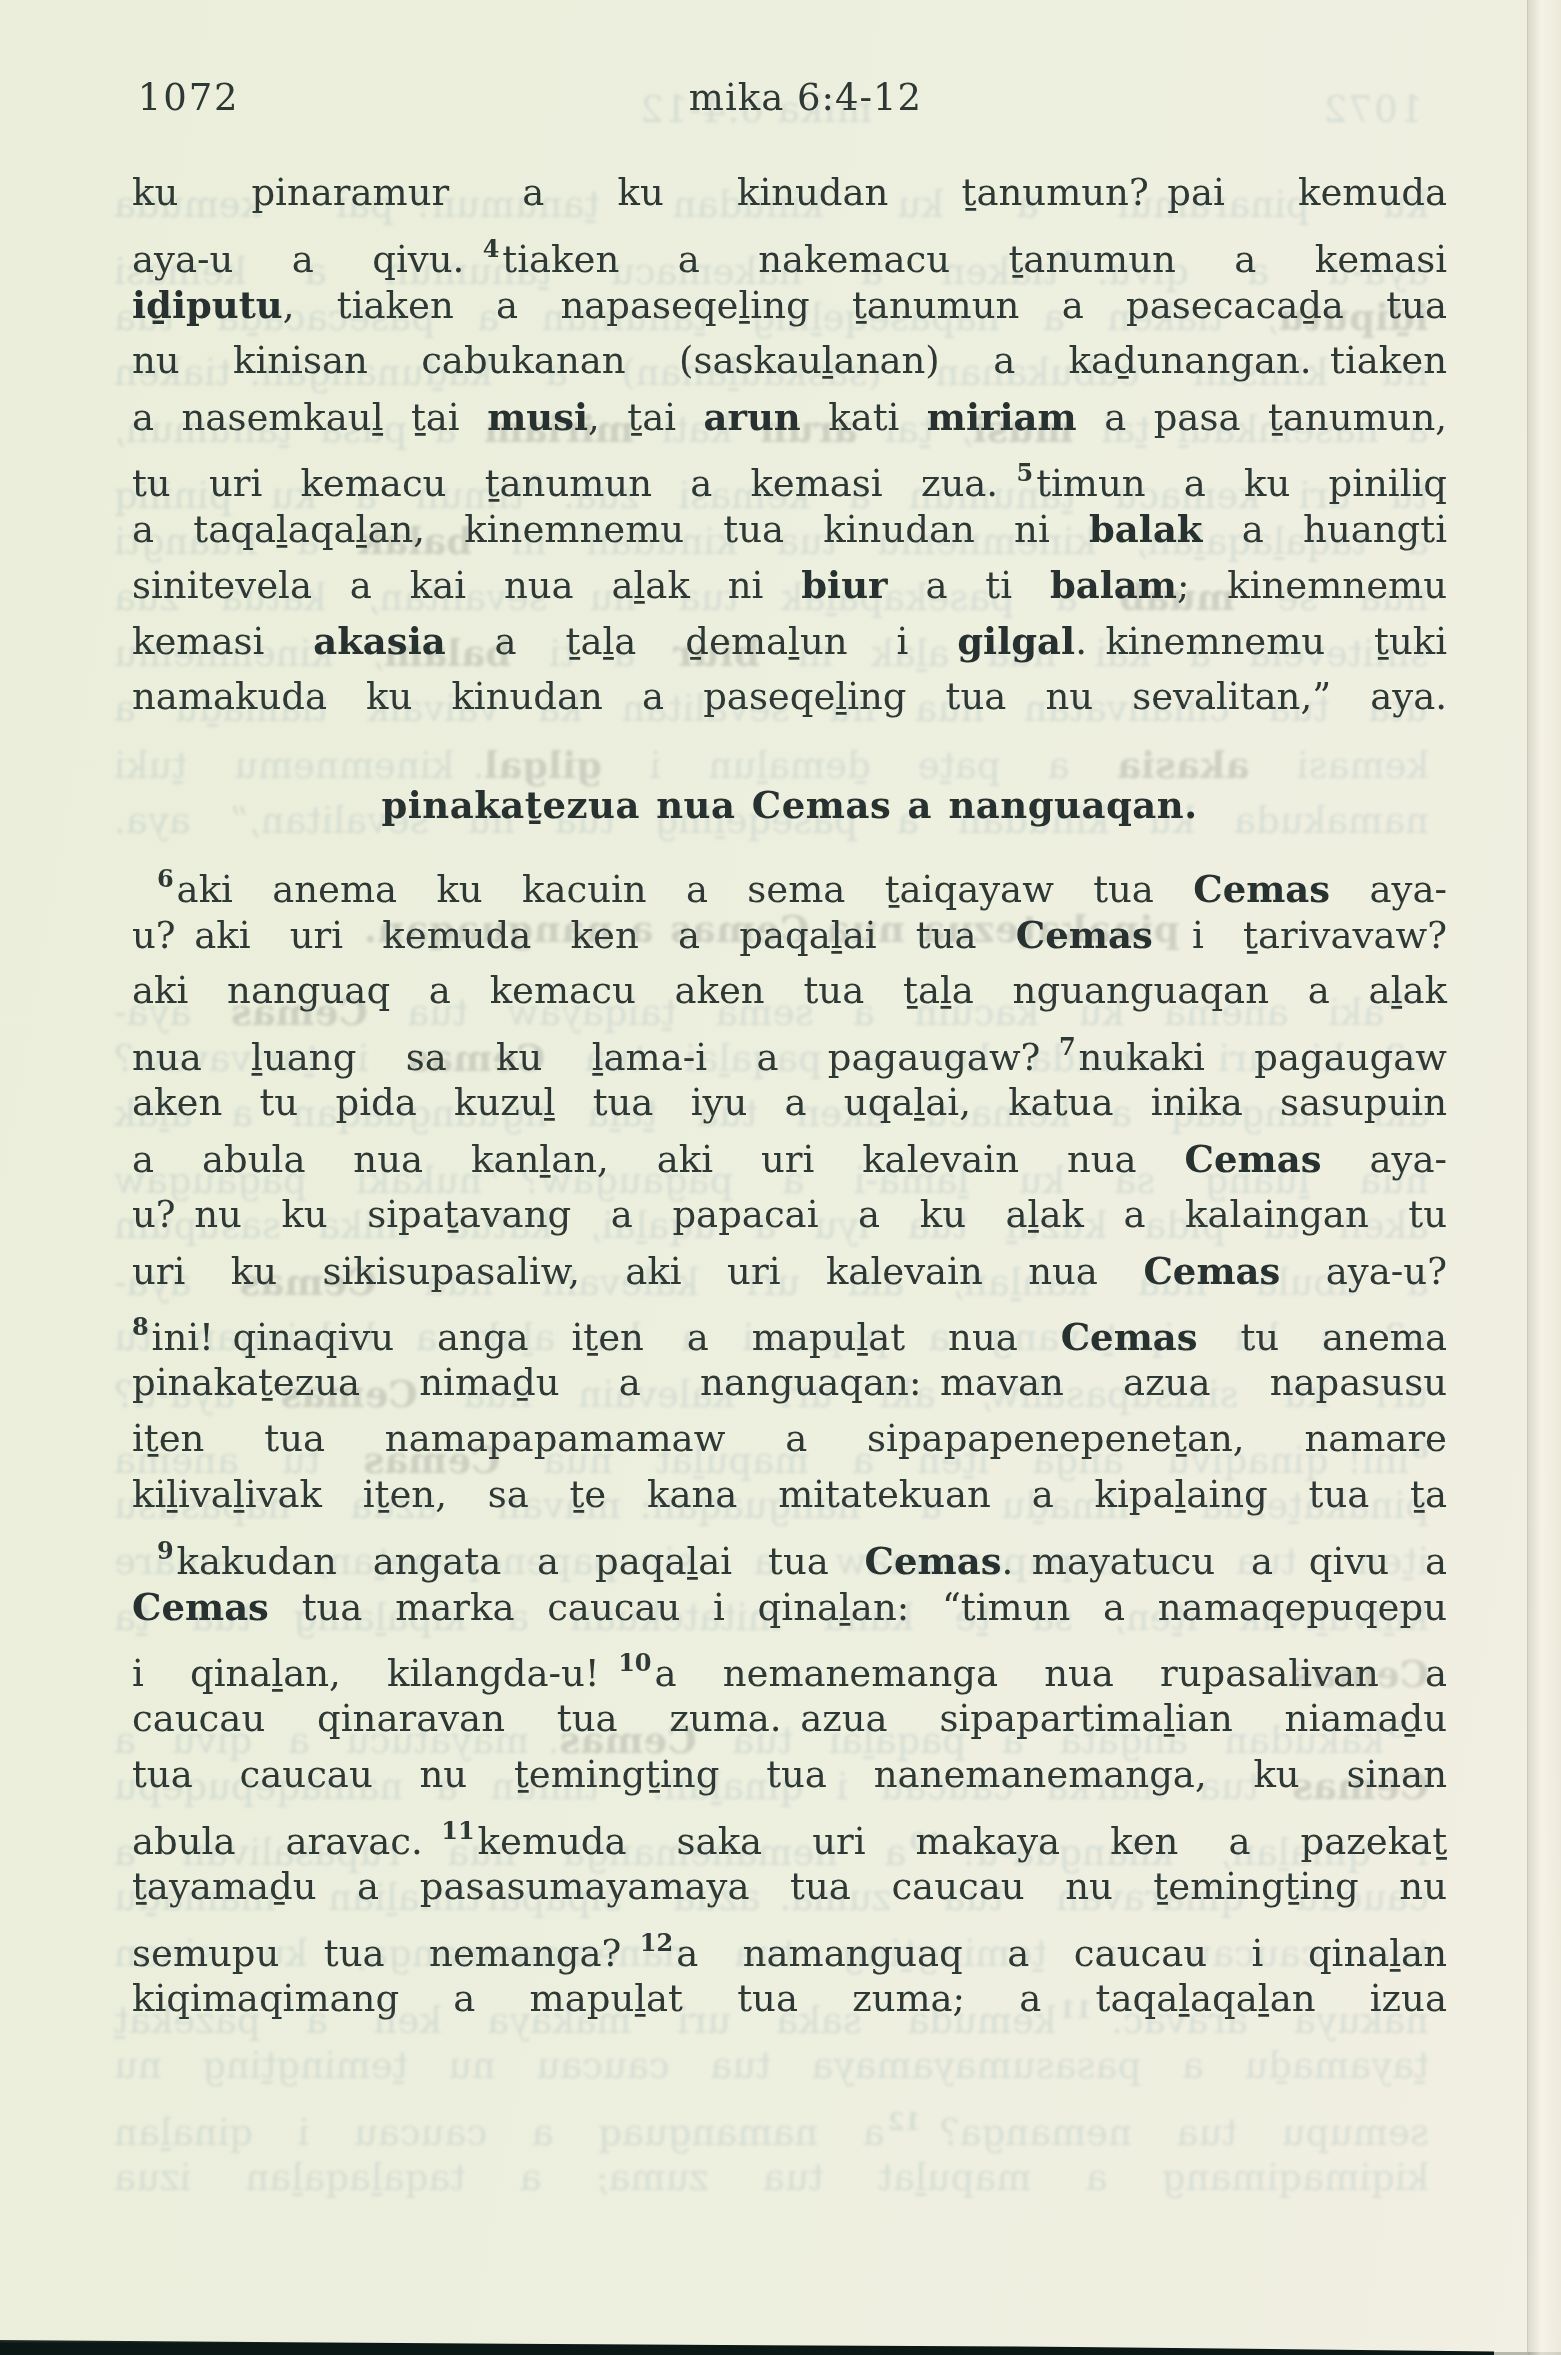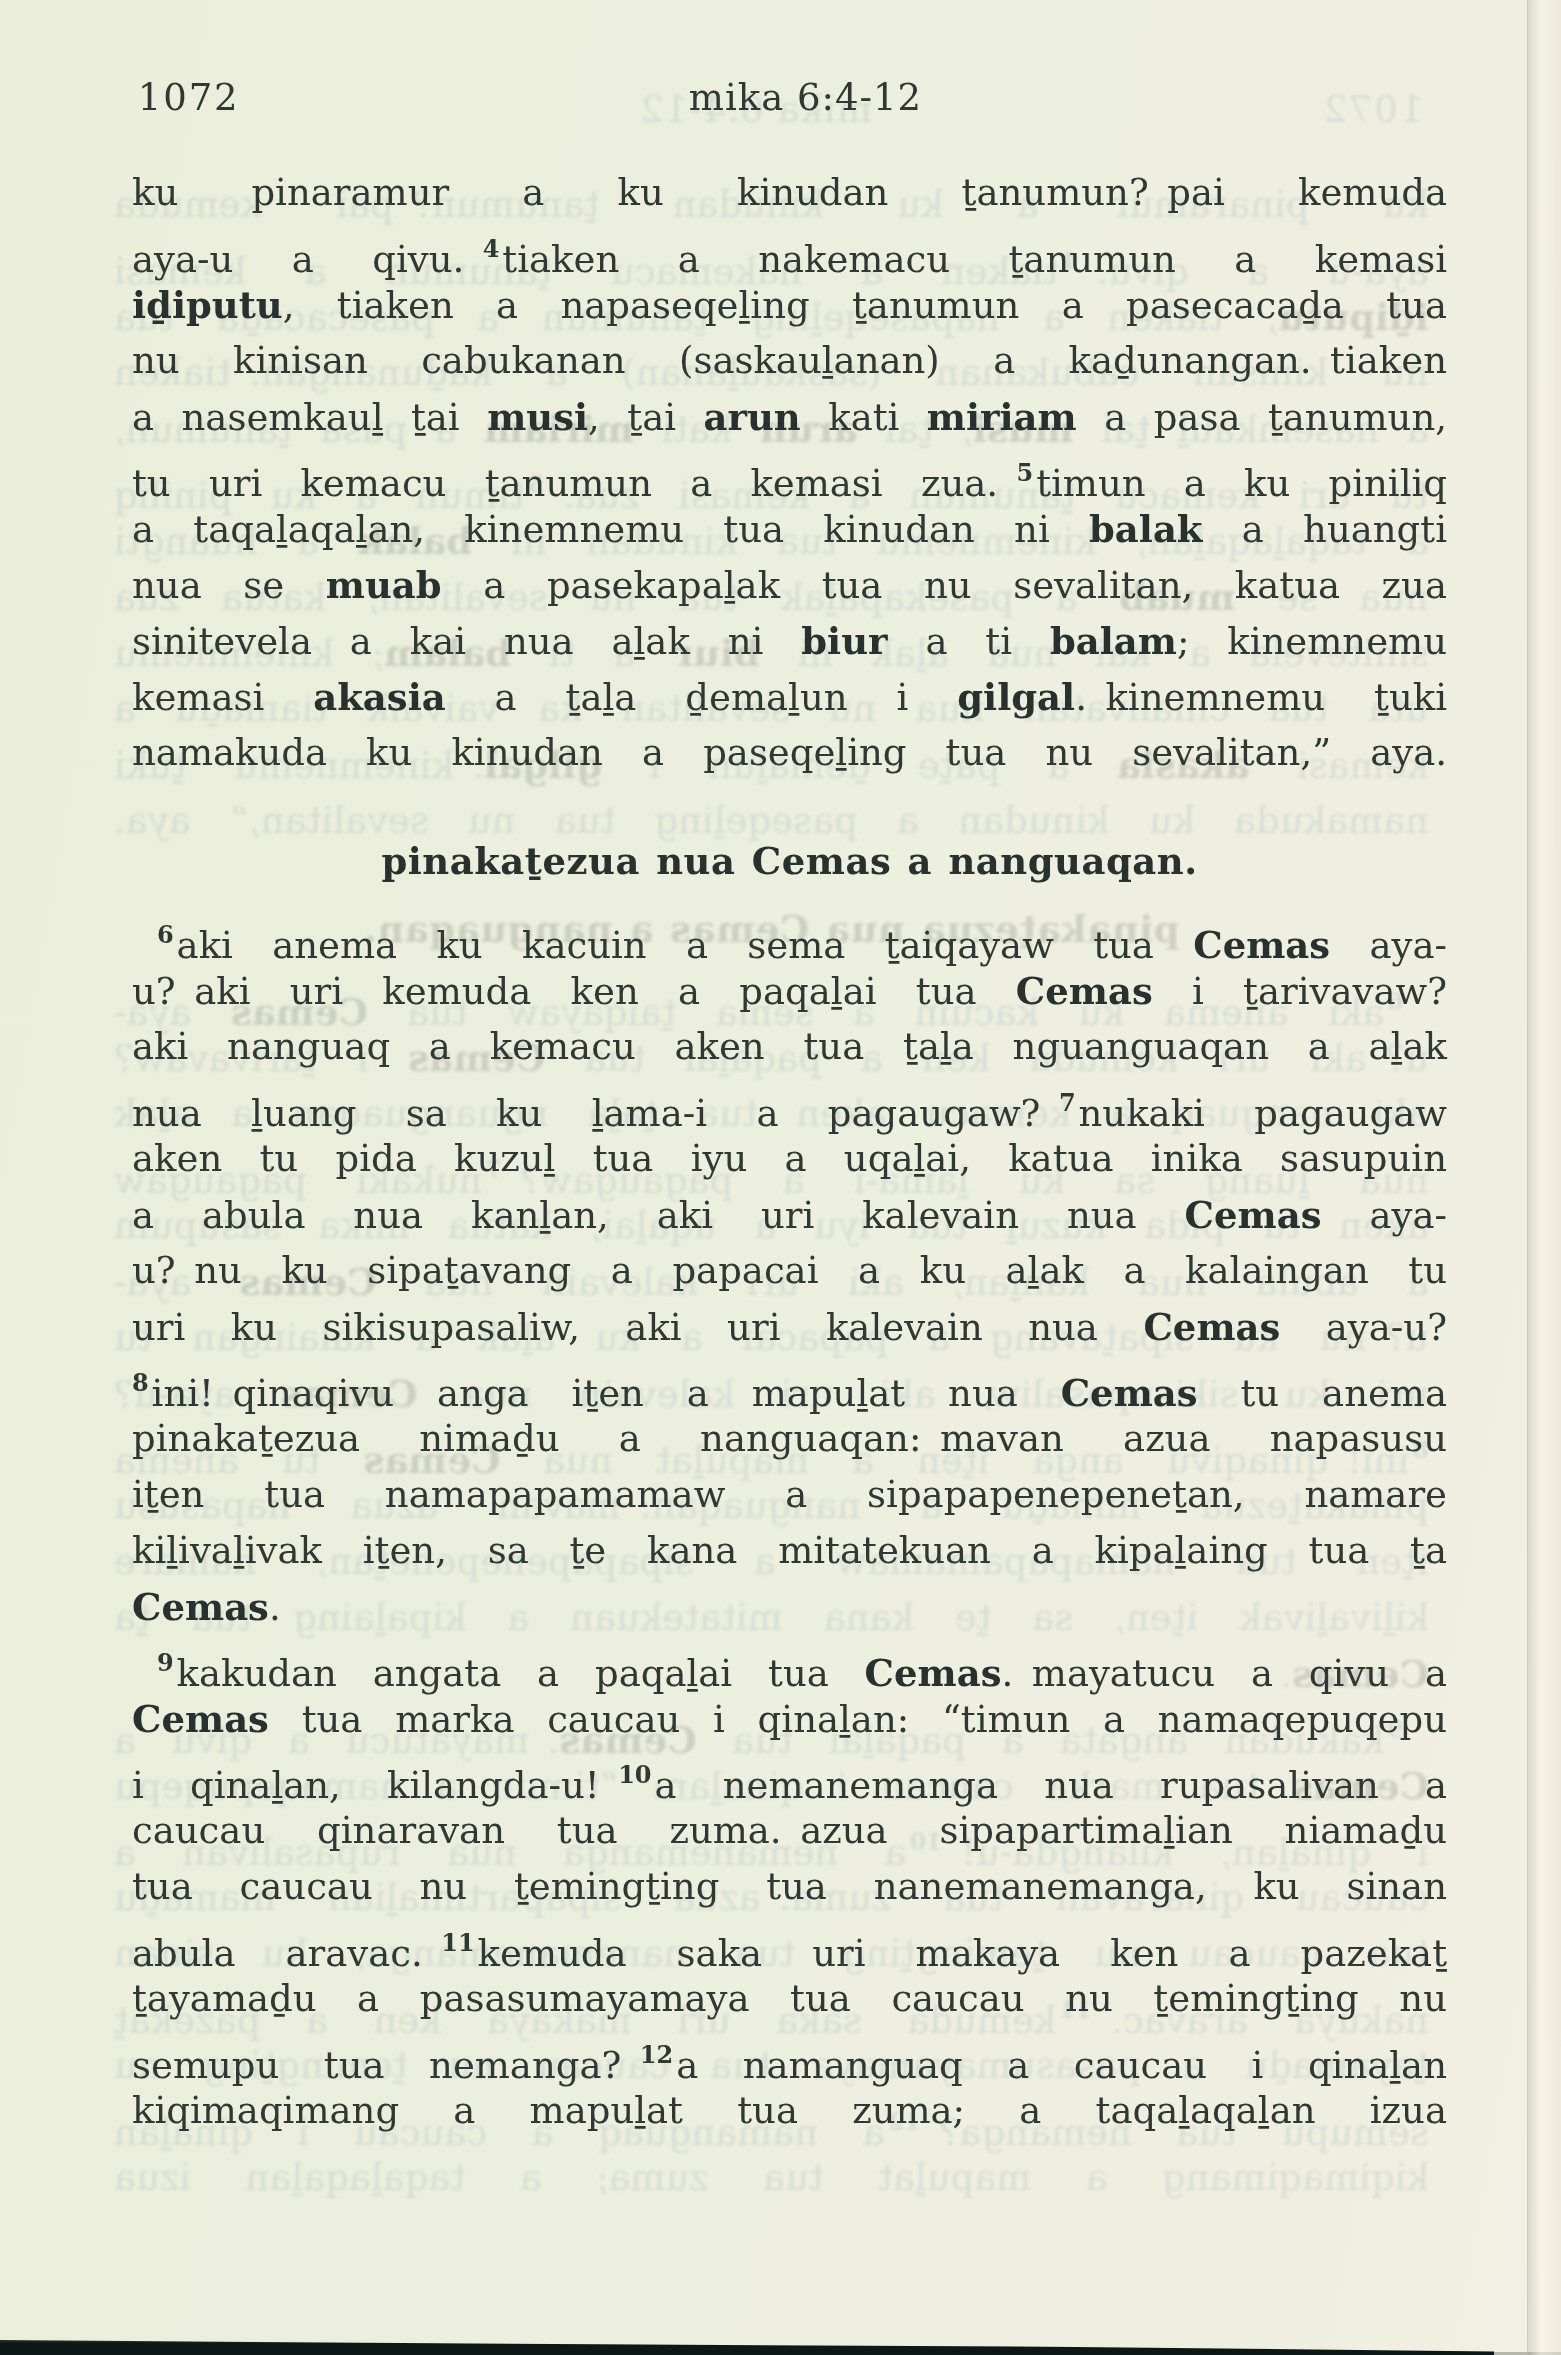--- a/index.html
+++ b/index.html
@@ -120,38 +120,36 @@
       <span class="rhead">mika 6:4-12</span>
     </div>
     <div class="bodytext" id="body-lines">
         <div class="line just"><span>ku pinaramur a ku kinudan ṯanumun? pai kemuda</span></div>
         <div class="line just"><span>aya-u a qivu. </span><span class="v">4</span><span>tiaken a nakemacu ṯanumun a kemasi</span></div>
         <div class="line just"><span class="b">iḏiputu</span><span>, tiaken a napaseqeḻing ṯanumun a pasecacaḏa tua</span></div>
         <div class="line just"><span>nu kinisan cabukanan (saskauḻanan) a kaḏunangan. tiaken</span></div>
         <div class="line just"><span>a nasemkauḻ ṯai </span><span class="b">musi</span><span>, ṯai </span><span class="b">arun</span><span> kati </span><span class="b">miriam</span><span> a pasa ṯanumun,</span></div>
         <div class="line just"><span>tu uri kemacu ṯanumun a kemasi zua. </span><span class="v">5</span><span>timun a ku piniliq</span></div>
         <div class="line just"><span>a taqaḻaqaḻan, kinemnemu tua kinudan ni </span><span class="b">balak</span><span> a huangti</span></div>
-        <div class="line just"><span>nua se </span><span class="b">muab</span><span> a pasekapaḻak tua nu sevalitan, katua zua</span></div>
         <div class="line just"><span>sinitevela a kai nua aḻak ni </span><span class="b">biur</span><span> a ti </span><span class="b">balam</span><span>; kinemnemu</span></div>
         <div class="line just"><span>kemasi </span><span class="b">akasia</span><span> a ṯaḻa ḏemaḻun i </span><span class="b">gilgal</span><span>. kinemnemu ṯuki</span></div>
         <div class="line just"><span>namakuda ku kinudan a paseqeḻing tua nu sevalitan,” aya.</span></div>
         <div class="heading"><span class="b">pinakaṯezua nua Cemas a nanguaqan.</span></div>
         <div class="line just ind"><span class="v">6</span><span>aki anema ku kacuin a sema ṯaiqayaw tua </span><span class="b">Cemas</span><span> aya-</span></div>
         <div class="line just"><span>u? aki uri kemuda ken a paqaḻai tua </span><span class="b">Cemas</span><span> i ṯarivavaw?</span></div>
         <div class="line just"><span>aki nanguaq a kemacu aken tua ṯaḻa nguanguaqan a aḻak</span></div>
         <div class="line just"><span>nua ḻuang sa ku ḻama-i a pagaugaw? </span><span class="v">7</span><span>nukaki pagaugaw</span></div>
         <div class="line just"><span>aken tu pida kuzuḻ tua iyu a uqaḻai, katua inika sasupuin</span></div>
         <div class="line just"><span>a abula nua kanḻan, aki uri kalevain nua </span><span class="b">Cemas</span><span> aya-</span></div>
         <div class="line just"><span>u? nu ku sipaṯavang a papacai a ku aḻak a kalaingan tu</span></div>
         <div class="line just"><span>uri ku sikisupasaliw, aki uri kalevain nua </span><span class="b">Cemas</span><span> aya-u?</span></div>
         <div class="line just"><span class="v">8</span><span>ini! qinaqivu anga iṯen a mapuḻat nua </span><span class="b">Cemas</span><span> tu anema</span></div>
         <div class="line just"><span>pinakaṯezua nimaḏu a nanguaqan: mavan azua napasusu</span></div>
         <div class="line just"><span>iṯen tua namapapamamaw a sipapapenepeneṯan, namare</span></div>
         <div class="line just"><span>kiḻivaḻivak iṯen, sa ṯe kana mitatekuan a kipaḻaing tua ṯa</span></div>
-        <div class="line"><span class="b">Cemas</span><span>.</span></div>
         <div class="line just ind"><span class="v">9</span><span>kakudan angata a paqaḻai tua </span><span class="b">Cemas</span><span>. mayatucu a qivu a</span></div>
         <div class="line just"><span class="b">Cemas</span><span> tua marka caucau i qinaḻan: “timun a namaqepuqepu</span></div>
         <div class="line just"><span>i qinaḻan, kilangda-u! </span><span class="v">10</span><span>a nemanemanga nua rupasalivan a</span></div>
         <div class="line just"><span>caucau qinaravan tua zuma. azua sipapartimaḻian niamaḏu</span></div>
         <div class="line just"><span>tua caucau nu ṯemingṯing tua nanemanemanga, ku sinan</span></div>
         <div class="line just"><span>abula aravac. </span><span class="v">11</span><span>kemuda saka uri makaya ken a pazekaṯ</span></div>
         <div class="line just"><span>ṯayamaḏu a pasasumayamaya tua caucau nu ṯemingṯing nu</span></div>
         <div class="line just"><span>semupu tua nemanga? </span><span class="v">12</span><span>a namanguaq a caucau i qinaḻan</span></div>
         <div class="line just"><span>kiqimaqimang a mapuḻat tua zuma; a taqaḻaqaḻan izua</span></div>
       </div>

